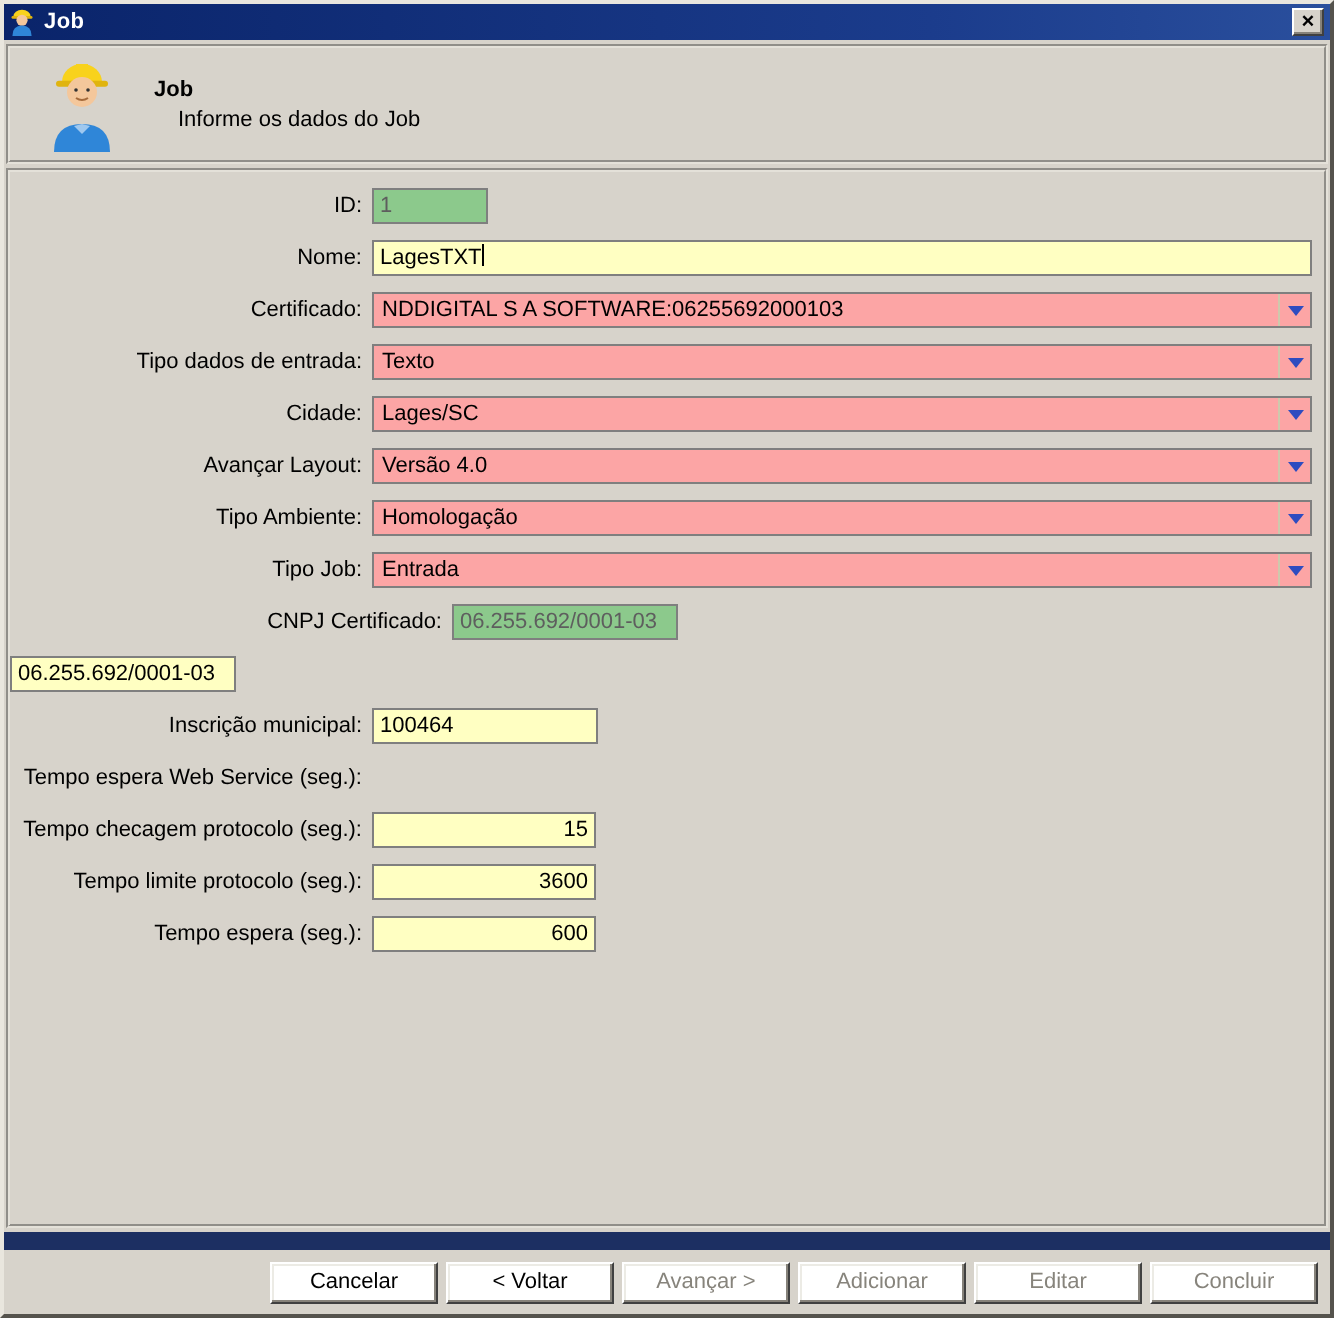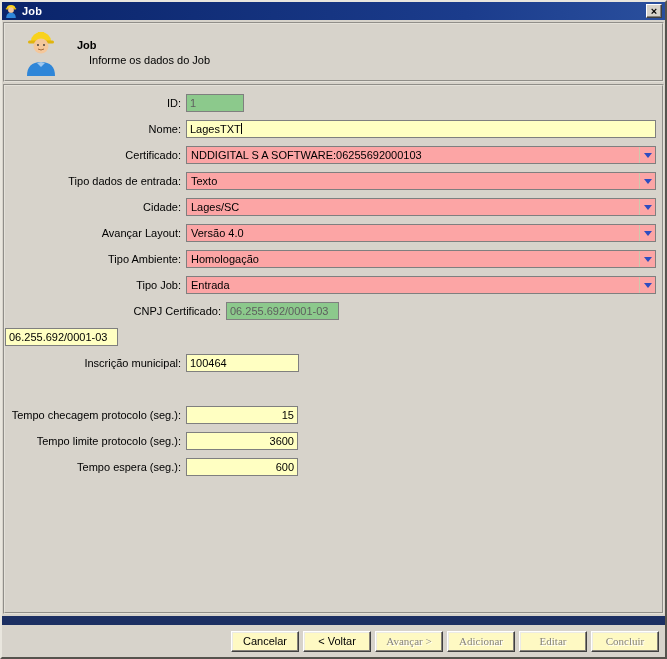--- a/index.html
+++ b/index.html
@@ -100,29 +100,29 @@
   }
   
   .navy-band { flex:0 0 9px; background:#1c2f62; margin:2px 0 0 0; }
   .btnbar {
     flex:0 0 32px;
     display:flex; align-items:center; justify-content:flex-end;
     gap:4px; padding:0 6px;
     background:#d7d3cb;
   }
   .btn {
-    width:68px; height:21px;
-    background:#fef9c3;
+    width:84px; height:21px;
+    background:#ffffff;
     border:1px solid; border-color:#ffffff #404040 #404040 #ffffff;
     box-shadow: inset -1px -1px 0 #86827a, inset 1px 1px 0 #ecebe5;
     font-family:"Liberation Sans",sans-serif;
     font-size:11px; color:#000;
     padding:0; cursor:default;
   }
-  .btn.disabled { color:#87847c; text-shadow:1px 1px 0 #ffffff;font-family:Liberation Serif, serif; }
+  .btn.disabled { color:#87847c; text-shadow:1px 1px 0 #ffffff; }
 </style>
 </head>
 <body>
 
 <div class="window">
 
   <div class="titlebar">
     <svg class="titlebar-icon" viewBox="0 0 16 16">
       <path d="M3 5 a5 4 0 0 1 10 0 z" fill="#f8d21c"></path>
       <rect x="2" y="4.6" width="12" height="1.6" rx="0.8" fill="#e0b40e"></rect>
@@ -233,20 +233,21 @@
     <div class="row">
       <input class="tf w-cnpj" value="06.255.692/0001-03" style="">
     </div>
 
     <div class="row">
       <label class="lbl">Inscrição municipal:</label>
       <input class="tf w-cnpj" value="100464" style="">
     </div>
 
     <div class="row">
+      <label class="lbl">Tempo espera Web Service (seg.):</label>
     </div>
 
     <div class="row">
       <label class="lbl">Tempo checagem protocolo (seg.):</label>
       <input class="tf w-time" value="15" style="">
     </div>
 
     <div class="row">
       <label class="lbl">Tempo limite protocolo (seg.):</label>
       <input class="tf w-time" value="3600" style="">

